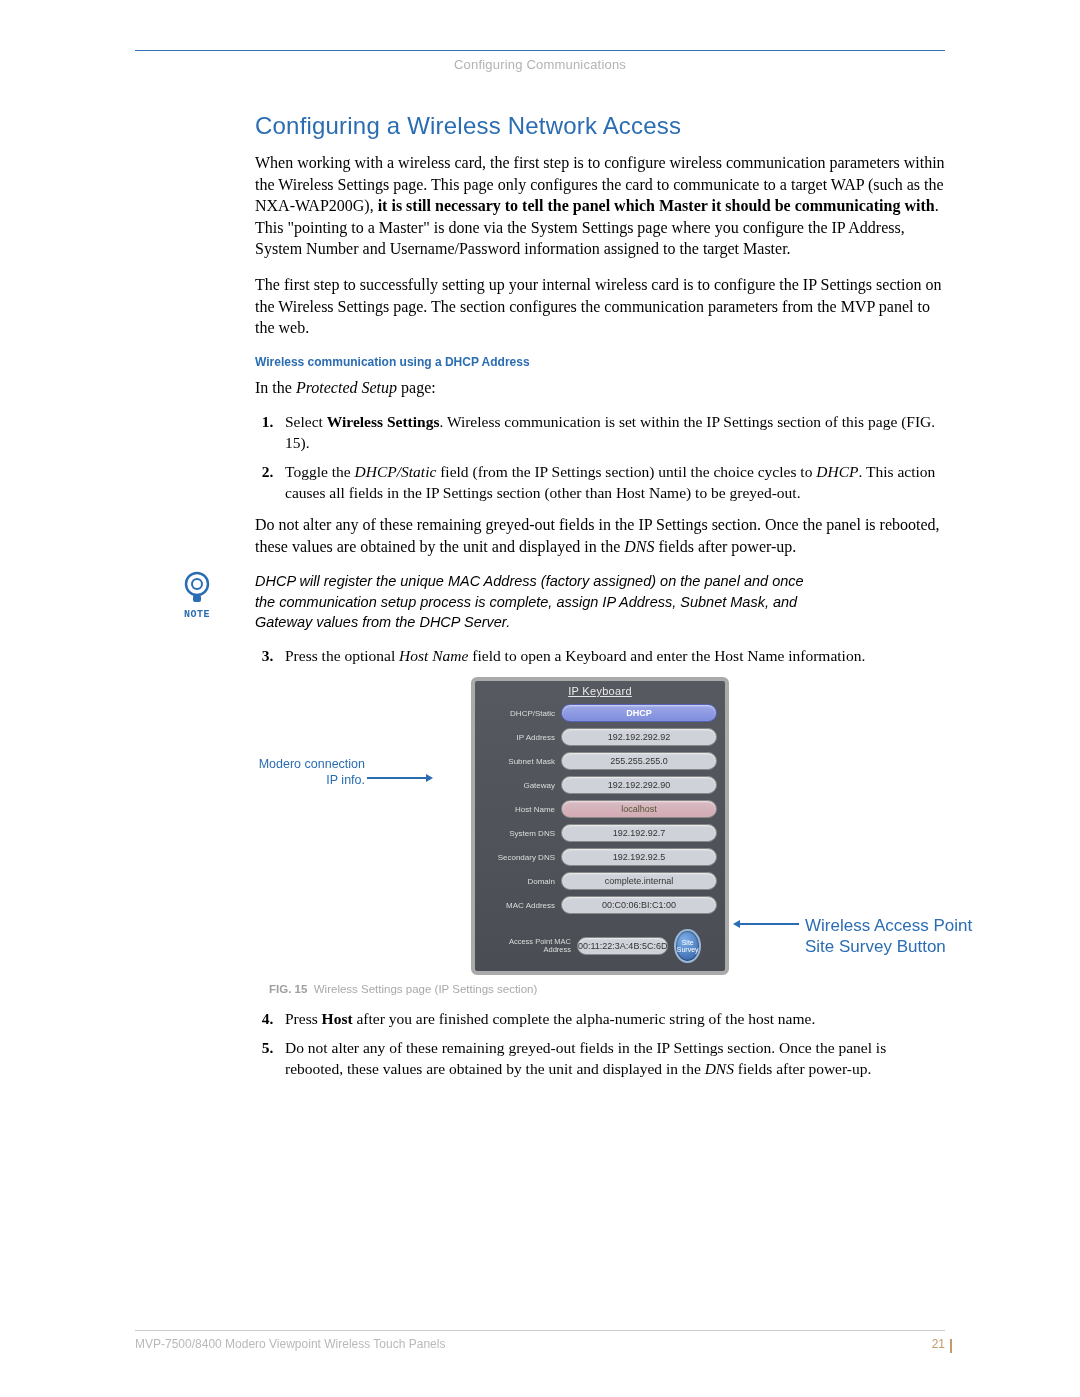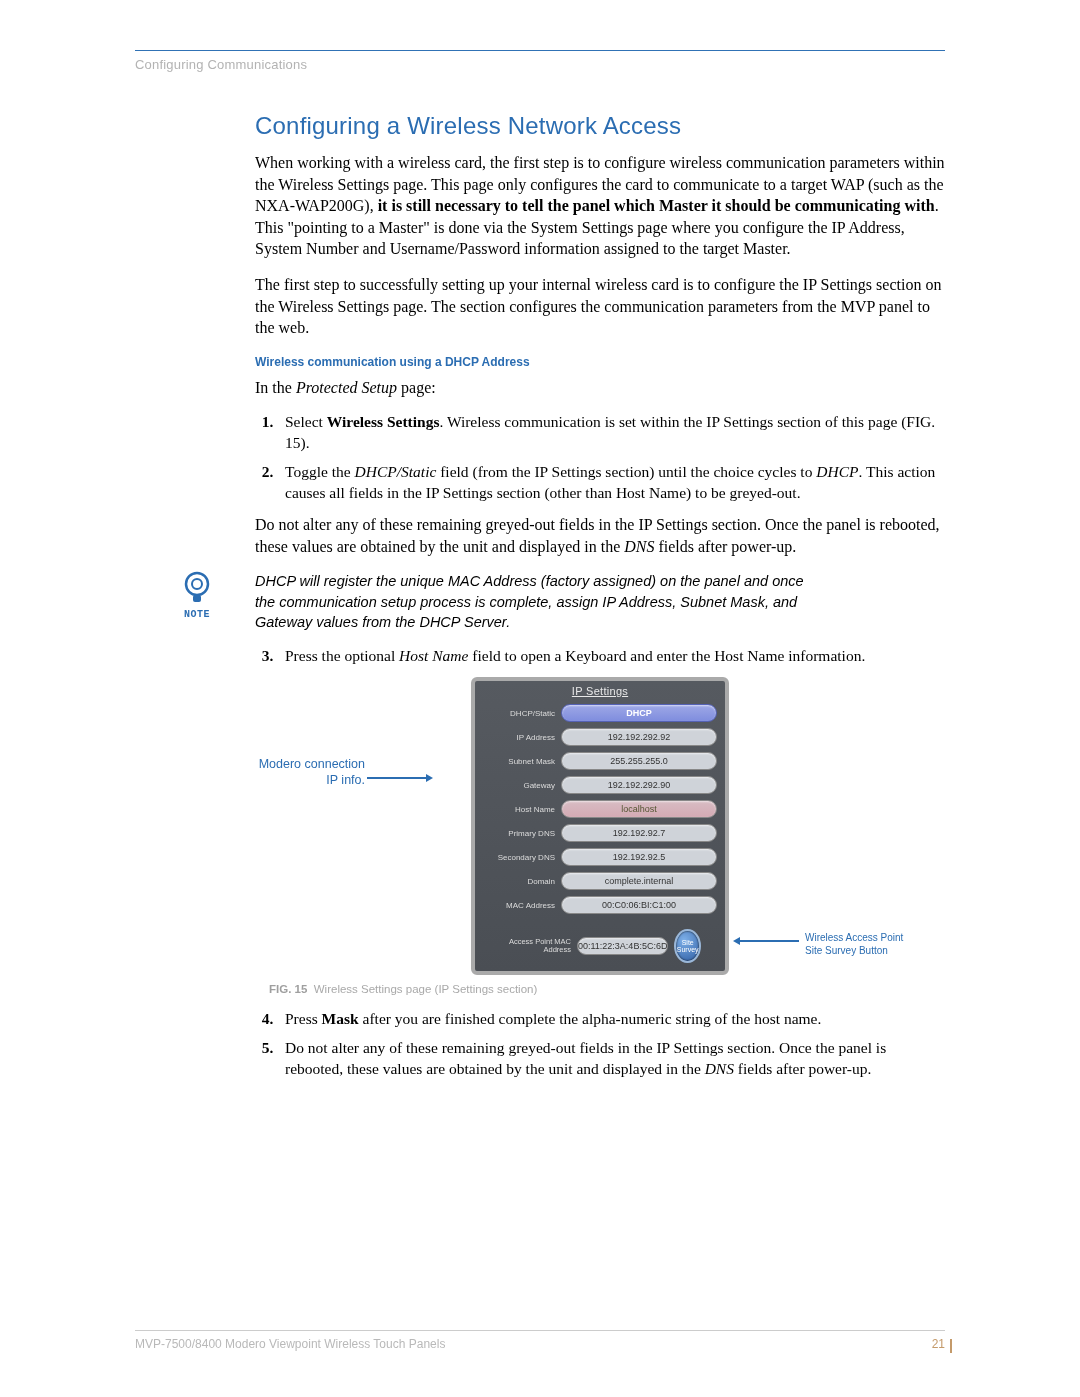--- a/index.html
+++ b/index.html
@@ -15,21 +15,21 @@
     height: 1397px;
     position: relative;
     box-sizing: border-box;
     padding: 50px 135px 60px 135px;
   }
   .rule {
     border-top: 1px solid #3072b5;
     margin-bottom: 6px;
   }
   .crumb {
-    text-align: left;
+    text-align: center;
     font-family: Helvetica, Arial, sans-serif;
     font-size: 13px;
     color: #b3b3b3;
     letter-spacing: .2px;
     margin-bottom: 40px;
   }
   .content { padding-left: 120px; }
   h1 {
     font-family: Helvetica, Arial, sans-serif;
     color: #2b6db2;
@@ -113,21 +113,21 @@
     border-left:7px solid #2b6db2;
     border-top:4px solid transparent;
     border-bottom:4px solid transparent;
   }
   .callout-right {
     position: absolute;
     right: -40px;
     bottom: 18px;
     width: 180px;
     font-family: Helvetica, Arial, sans-serif;
-    font-size: 10px;
+    font-size: 17px;
     color: #2b6db2;
     line-height: 1.25;
   }
   .callout-right .arrow {
     width: 60px;
     height: 2px;
     background: #2b6db2;
     position: absolute;
     left: -66px;
     top: 8px;
@@ -280,21 +280,21 @@
       </li>
     </ol>
 
     <div class="figwrap">
       <div class="callout-left">
         <span>Modero connection IP info.</span>
         <div class="arrow"></div>
       </div>
 
       <div class="panel">
-        <div class="panel-title">IP Settings</div>
+        <div class="panel-title">IP Keyboard</div>
         <div id="rows-host">
             <div class="row">
               <div class="lbl">DHCP/Static</div>
               <div class="pill primary">DHCP</div>
             </div>
             <div class="row">
               <div class="lbl">IP Address</div>
               <div class="pill">192.192.292.92</div>
             </div>
             <div class="row">
@@ -303,21 +303,21 @@
             </div>
             <div class="row">
               <div class="lbl">Gateway</div>
               <div class="pill">192.192.292.90</div>
             </div>
             <div class="row">
               <div class="lbl">Host Name</div>
               <div class="pill hostname">localhost</div>
             </div>
             <div class="row">
-              <div class="lbl">Primary DNS</div>
+              <div class="lbl">System DNS</div>
               <div class="pill">192.192.92.7</div>
             </div>
             <div class="row">
               <div class="lbl">Secondary DNS</div>
               <div class="pill">192.192.92.5</div>
             </div>
             <div class="row">
               <div class="lbl">Domain</div>
               <div class="pill">complete.internal</div>
             </div>
@@ -342,21 +342,21 @@
         <div>Site Survey Button</div>
       </div>
     </div>
 
     <div class="fig-caption">
       <b>FIG. 15</b>&nbsp;&nbsp;<span>Wireless Settings page (IP Settings section)</span>
     </div>
 
     <ol class="steps" start="4">
       <li>
-        <span>Press </span><b>Mask</b><span> after you are finished complete the alpha-numeric string of the host name.</span>
+        <span>Press </span><b>Host</b><span> after you are finished complete the alpha-numeric string of the host name.</span>
       </li>
       <li>
         <span>Do not alter any of these remaining greyed-out fields in the IP Settings section. Once the panel is rebooted, these values are obtained by the unit and displayed in the </span><i>DNS</i><span> fields after power-up.</span>
       </li>
     </ol>
 
   </div>
 
   <div class="footer">
     <div class="frule"></div>

